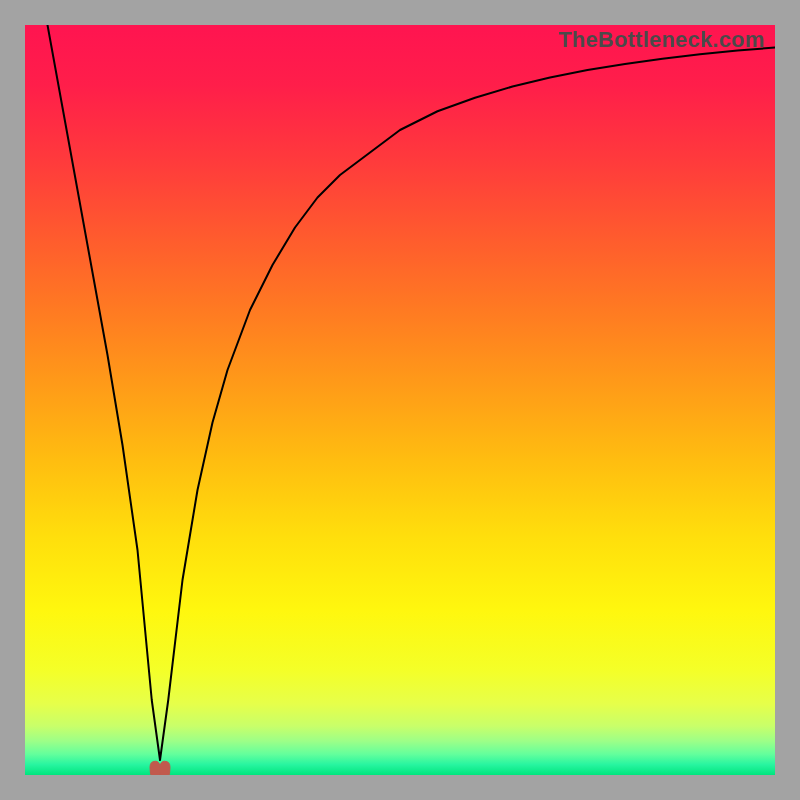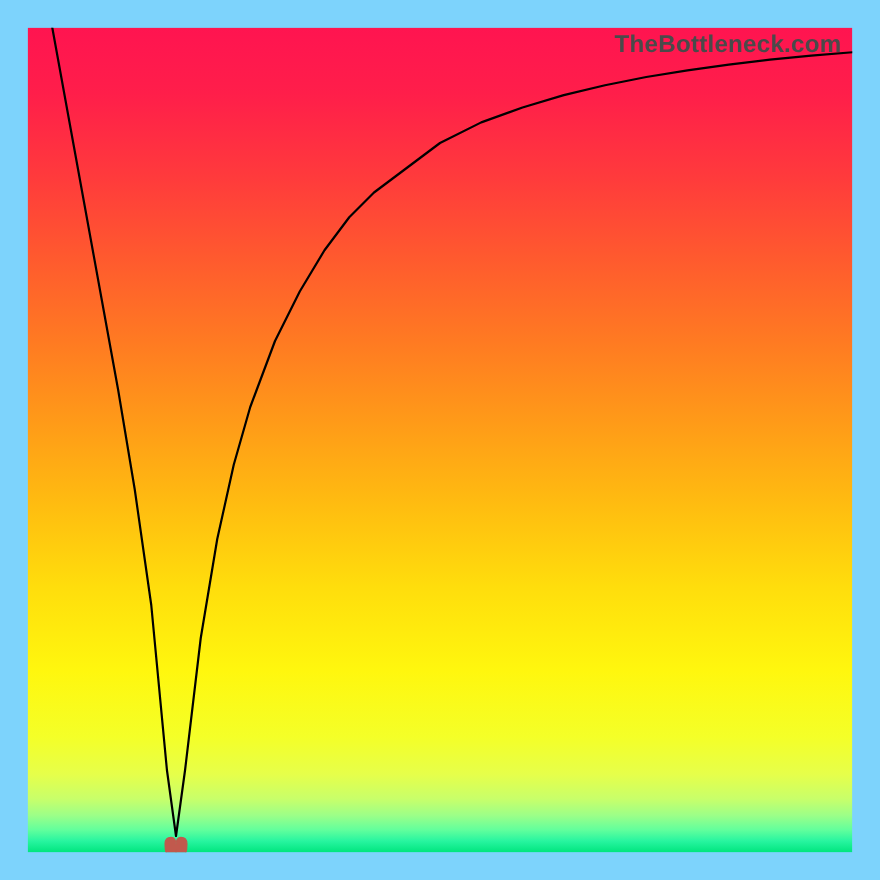--- a/index.html
+++ b/index.html
@@ -10,21 +10,21 @@
     overflow: hidden;
     background: #000;
     font-family: Arial, Helvetica, sans-serif;
   }
   .frame {
     position: absolute;
     left: 0;
     top: 0;
     width: 800px;
     height: 800px;
-    background: #7dd3fc;
+    background: #a3a3a3;
   }
   .plot-area {
     position: absolute;
     left: 25px;
     top: 25px;
     width: 750px;
     height: 750px;
     overflow: hidden;
   }
   .watermark {

